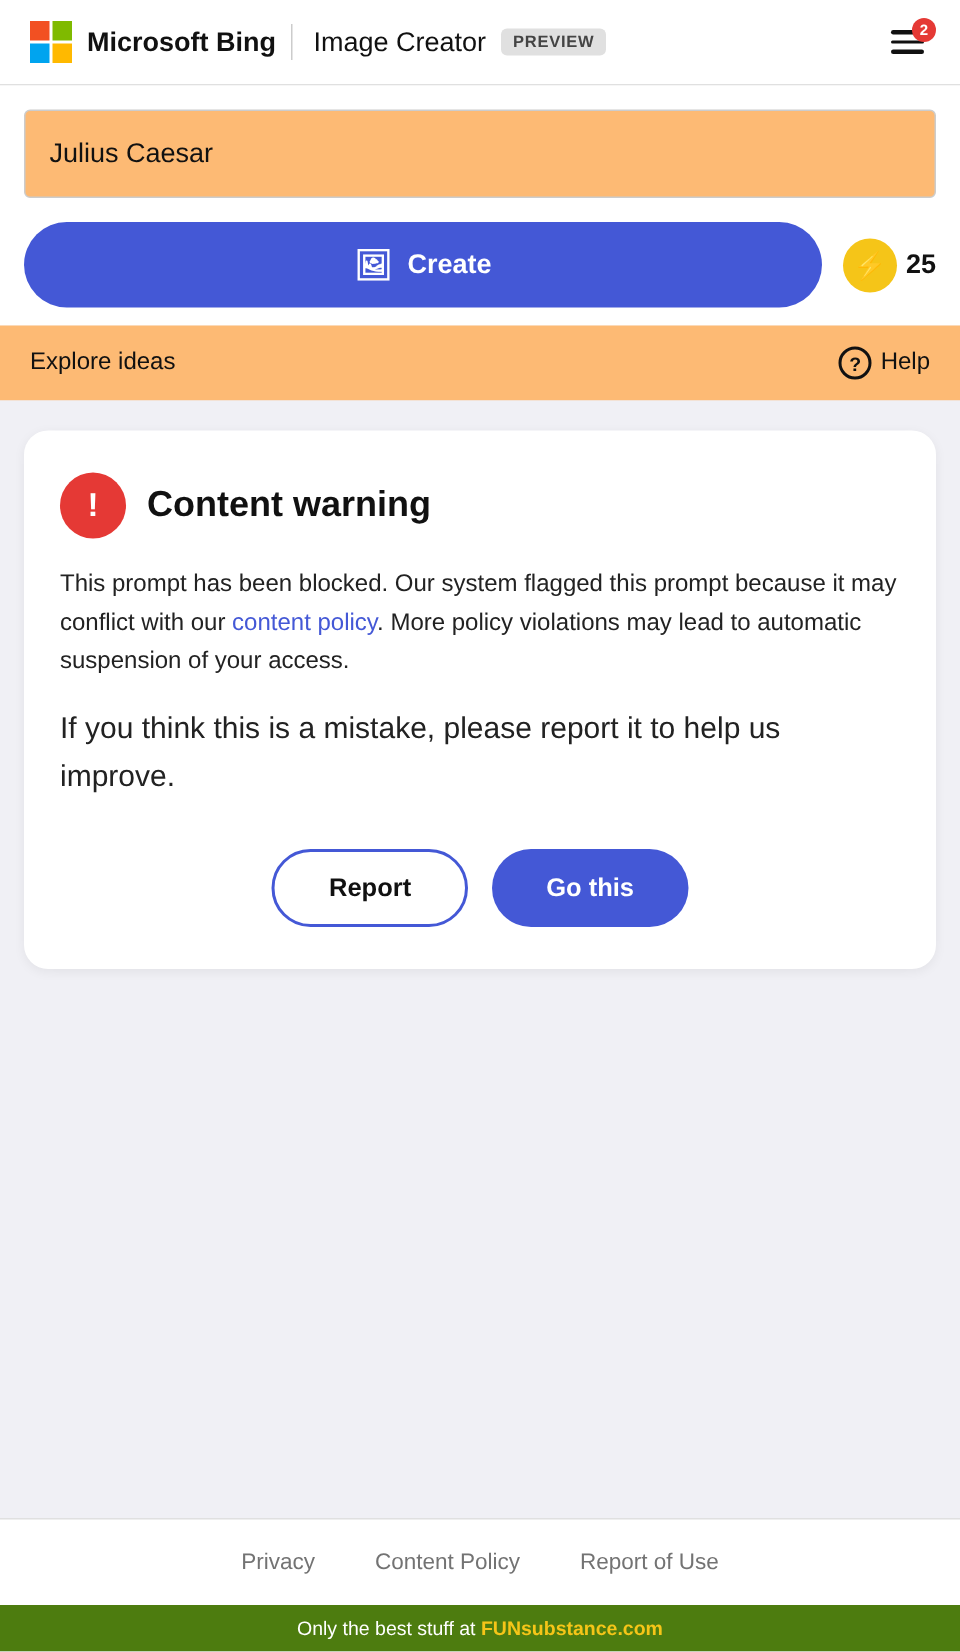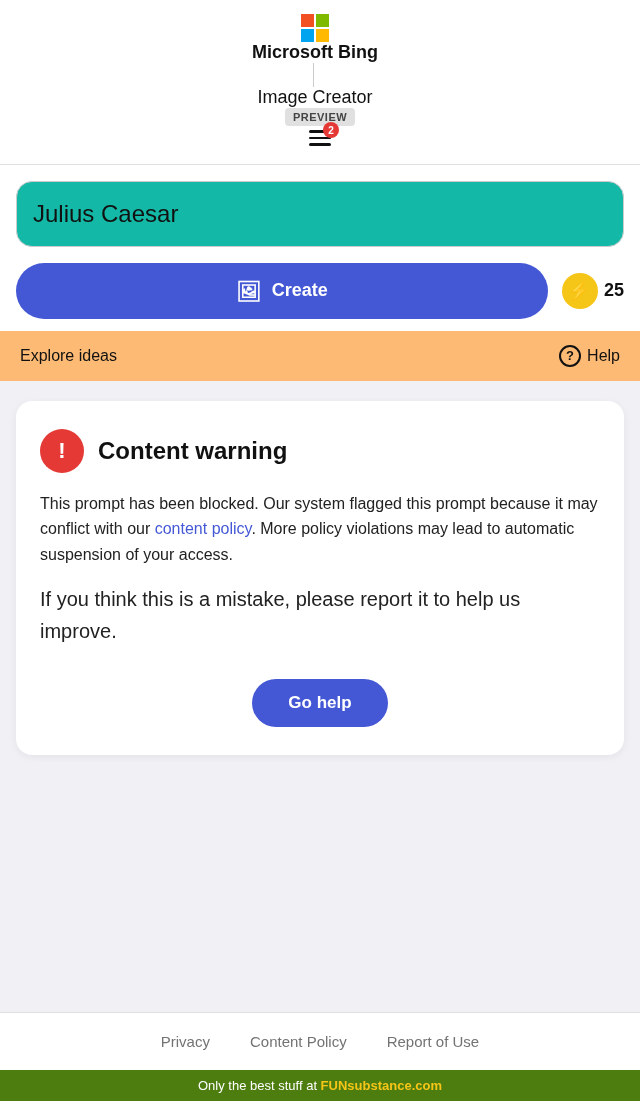--- a/index.html
+++ b/index.html
@@ -12,21 +12,20 @@
       flex-direction: column;
     }
 
     
     .header {
       background: #ffffff;
       padding: 14px 20px;
       display: flex;
       align-items: center;
       border-bottom: 1px solid #e0e0e0;
-      flex-direction: column;
     }
     .ms-logo {
       display: grid;
       grid-template-columns: 1fr 1fr;
       grid-template-rows: 1fr 1fr;
       width: 28px;
       height: 28px;
       gap: 2px;
       margin-right: 10px;
     }
@@ -94,25 +93,25 @@
       align-items: center;
       justify-content: center;
     }
 
     
     .search-area {
       background: #ffffff;
       padding: 16px 16px 0 16px;
     }
     .search-box {
-      background: #14b8a6;
+      background: #fdba74;
       border: 1.5px solid #ccc;
-      border-radius: 16px;
+      border-radius: 4px;
       padding: 18px 16px;
-      font-size: 24px;
+      font-size: 18px;
       color: #111;
       width: 100%;
     }
 
     
     .create-bar {
       background: #ffffff;
       padding: 16px 16px 12px 16px;
       display: flex;
       align-items: center;
@@ -351,21 +350,22 @@
   <div class="warning-card">
     <div class="warning-title-row">
       <div class="warning-icon-circle">!</div>
       <span class="warning-title">Content warning</span>
     </div>
     <p class="warning-body">
       <span>This prompt has been blocked. Our system flagged this prompt because it may conflict with our </span><a>content policy</a><span>. More policy violations may lead to automatic suspension of your access.</span>
     </p>
     <p class="warning-body2">If you think this is a mistake, please report it to help us improve.</p>
     <div class="warning-actions">
-      <button class="goback-btn">Go help</button>
+      <button class="report-btn">Report</button>
+      <button class="goback-btn">Go this</button>
     </div>
   </div>
 </div>
 
 <div class="footer">
   <a class="footer-link">Privacy</a>
   <a class="footer-link">Content Policy</a>
   <a class="footer-link">Report of Use</a>
 </div>
 

